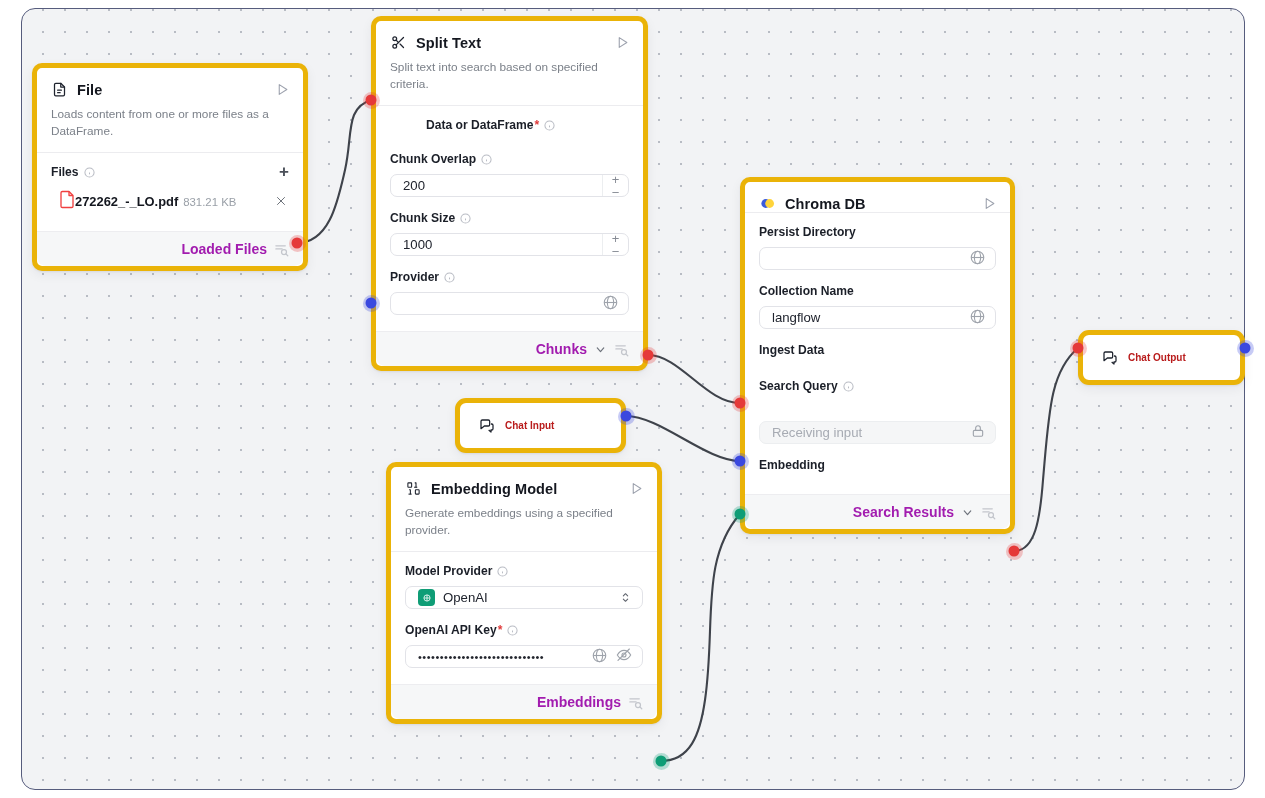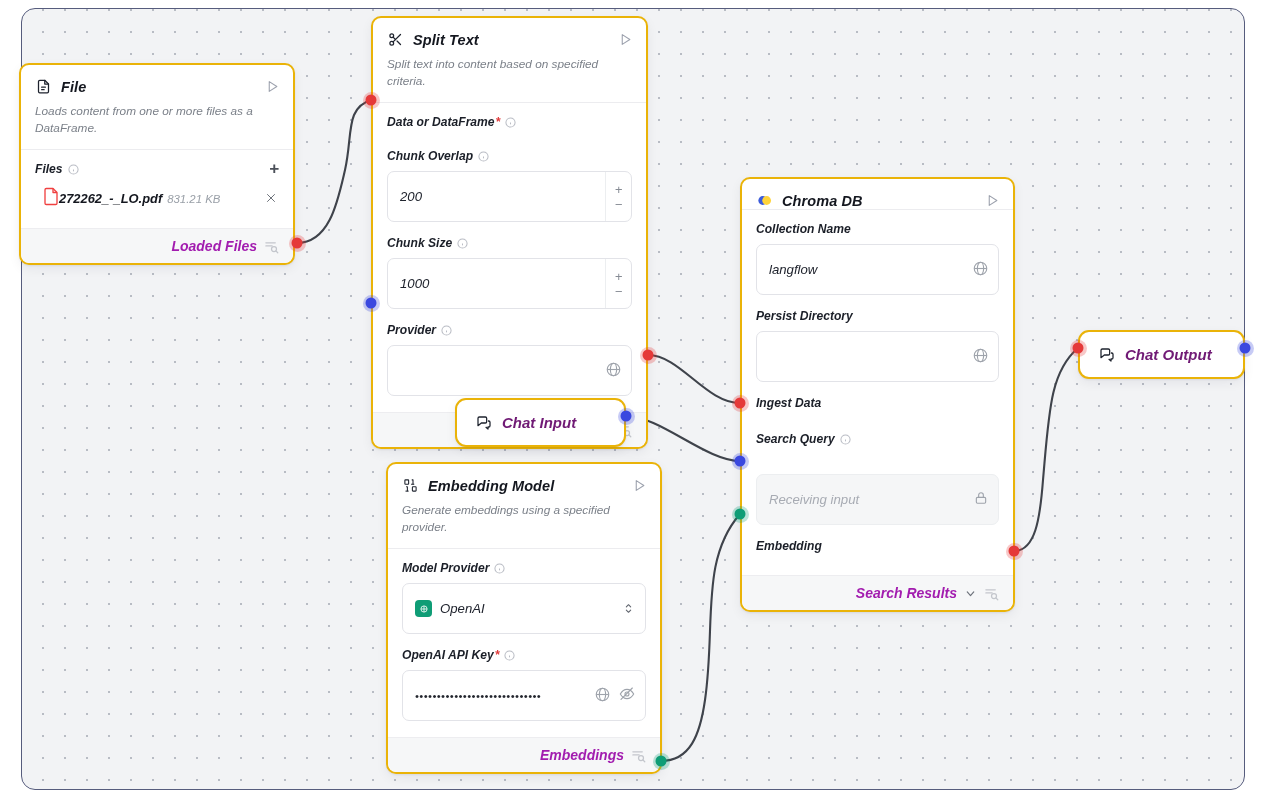--- a/index.html
+++ b/index.html
@@ -20,24 +20,23 @@
     background-size: 22px 22px;
     background-position: 10px 12px;
     overflow: hidden;
   }
   #edges { position: absolute; left: 0; top: 0; width: 1265px; height: 798px; pointer-events: none; }
 
   
   .node {
     position: absolute;
     background: #ffffff;
-    border: 2px solid #eab308;
+    border: 5px solid #eab308;
     border-radius: 10px;
     box-shadow: 0 1px 2px rgba(16,22,45,.07), 0 4px 12px rgba(16,22,45,.06);
-    font-style: italic;
   }
   .node-head { padding: 13px 14px 0 14px; }
   .head-row { display: flex; align-items: center; gap: 9px; }
   .head-icon { width: 17px; height: 17px; flex: 0 0 17px; display: flex; align-items: center; justify-content: center; color: #1e232e; }
   .head-title { font-size: 14.5px; font-weight: 700; color: #14171f; letter-spacing: .1px; }
   .head-play { margin-left: auto; color: #9ca1ad; display: flex; align-items: center; }
   .node-desc {
     font-size: 11.8px; color: #7b8089; line-height: 1.45;
     padding: 8px 14px 12px 14px;
   }
@@ -49,21 +48,21 @@
   .flabel {
     display: flex; align-items: center; gap: 5px;
     font-size: 12.1px; font-weight: 700; color: #1b1f28; margin-bottom: 8px;
   }
   .flabel.noinput { margin-bottom: 0; }
   .req { color: #e03a3a; font-weight: 700; margin-left: -4px; }
   .info-i { width: 11px; height: 11px; flex: 0 0 11px; color: #b9bcc4; }
 
   .input {
     position: relative;
-    height: 51px;
+    height: 23px;
     border: 1px solid #e2e3e8;
     border-radius: 7px;
     background: #fff;
     display: flex; align-items: center;
     padding: 0 10px 0 12px;
     font-size: 13.2px; color: #20242e;
   }
   .input.readonly { background: #f5f6f7; border-color: #eceef0; margin-top: 28px; }
   .input .ph { color: #a7abb3; }
   .input .dots { letter-spacing: .5px; font-size: 11px; color: #23262e; overflow: hidden; white-space: nowrap; }
@@ -83,21 +82,21 @@
     border-radius: 0 0 9px 9px;
     padding: 9px 14px;
   }
   .footer-label { font-size: 14px; font-weight: 700; color: #a21caf; }
   .footer-caret { color: #6e737c; display: flex; }
   .footer-insp { color: #c3c6cc; display: flex; }
 
   
   .node.compact { border-radius: 11px; }
   .compact-row { display: flex; align-items: center; gap: 10px; padding: 14px 18px; }
-  .compact-title { font-size: 15px; font-weight: 700; color: #701a75; }
+  .compact-title { font-size: 10px; font-weight: 700; color: #b91c1c; }
 
   
   .files-head { display: flex; align-items: center; }
   .files-plus { margin-left: auto; color: #4b5059; font-size: 17px; line-height: 14px; cursor: pointer; }
   .file-row { display: flex; align-items: center; gap: 0; padding: 3px 2px 2px 8px; }
   .file-name { font-size: 12.9px; font-weight: 700; color: #14171f; }
   .file-size { font-size: 11.4px; color: #9aa0a8; margin-left: 5px; }
   .file-x { margin-left: auto; color: #6d727a; }
 
   
@@ -133,21 +132,21 @@
 <svg id="edges">
   <g fill="none" stroke="#3f434b" stroke-width="2.1" stroke-linecap="round">
     <path d="M297,243 C330,243 338,200 345,170 C353,135 345,108 371,100"></path>
     <path d="M648,355 C680,355 706,403 740,403"></path>
     <path d="M626,416 C660,416 706,461 740,461"></path>
     <path d="M661,761 C690,761 700,735 705,700 C716,625 700,560 740,514"></path>
     <path d="M1014,551 C1035,551 1040,520 1043,480 C1049,412 1050,372 1078,348"></path>
   </g>
 </svg>
 
-<div class="node" style="left:19px; top:63px; width:276px;">
+<div class="node" style="left:32px; top:63px; width:276px;">
   <div class="node-head">
     <div class="head-row">
       <span class="head-icon">
         <svg width="15" height="15" viewBox="0 0 24 24" fill="none" stroke="currentColor" stroke-width="2" stroke-linecap="round" stroke-linejoin="round">
             <path d="M14 2H6a2 2 0 0 0-2 2v16a2 2 0 0 0 2 2h12a2 2 0 0 0 2-2V8z"></path>
             <polyline points="14 2 14 8 20 8"></polyline>
             <line x1="9" y1="13" x2="15" y2="13"></line>
             <line x1="9" y1="17" x2="13" y2="17"></line>
           </svg>
       </span>
@@ -219,24 +218,24 @@
           </svg>
       </span>
       <span class="head-title">Split Text</span>
       <span class="head-play">
         <svg width="13" height="13" viewBox="0 0 24 24" fill="none" stroke="currentColor" stroke-width="2" stroke-linejoin="round">
             <polygon points="6 3 20 12 6 21 6 3"></polygon>
           </svg>
       </span>
     </div>
   </div>
-  <div class="node-desc">Split text into content based on specified criteria.</div>
+  <div class="node-desc">Split text into search based on specified criteria.</div>
   <div class="node-divider"></div>
   <div class="node-body">
-    <div class="field" style="margin-bottom:20px;">
+    <div class="field" style="margin-bottom:20px;margin-left:36px;">
       <div class="flabel noinput">
         <span>Data or DataFrame</span>
         <span class="req">*</span>
         <span class="info-i">
           <svg width="11" height="11" viewBox="0 0 24 24" fill="none" stroke="currentColor" stroke-width="2.2">
               <circle cx="12" cy="12" r="10"></circle>
               <line x1="12" y1="16" x2="12" y2="12"></line>
               <line x1="12" y1="8" x2="12.01" y2="8"></line>
             </svg>
         </span>
@@ -341,41 +340,41 @@
         <svg width="13" height="13" viewBox="0 0 24 24" fill="none" stroke="currentColor" stroke-width="2" stroke-linejoin="round">
             <polygon points="6 3 20 12 6 21 6 3"></polygon>
           </svg>
       </span>
     </div>
   </div>
   <div class="node-divider"></div>
   <div class="node-body">
     <div class="field">
       <div class="flabel">
-        <span>Collection Name</span>
+        <span>Persist Directory</span>
       </div>
       <div class="input">
-        <span>langflow</span>
+        <span></span>
         <span class="in-icons">
           <span>
             <svg width="15" height="15" viewBox="0 0 24 24" fill="none" stroke="currentColor" stroke-width="1.8">
                 <circle cx="12" cy="12" r="10"></circle>
                 <line x1="2" y1="12" x2="22" y2="12"></line>
                 <ellipse cx="12" cy="12" rx="5" ry="10"></ellipse>
               </svg>
           </span>
         </span>
       </div>
     </div>
     <div class="field">
       <div class="flabel">
-        <span>Persist Directory</span>
+        <span>Collection Name</span>
       </div>
       <div class="input">
-        <span></span>
+        <span>langflow</span>
         <span class="in-icons">
           <span>
             <svg width="15" height="15" viewBox="0 0 24 24" fill="none" stroke="currentColor" stroke-width="1.8">
                 <circle cx="12" cy="12" r="10"></circle>
                 <line x1="2" y1="12" x2="22" y2="12"></line>
                 <ellipse cx="12" cy="12" rx="5" ry="10"></ellipse>
               </svg>
           </span>
         </span>
       </div>

